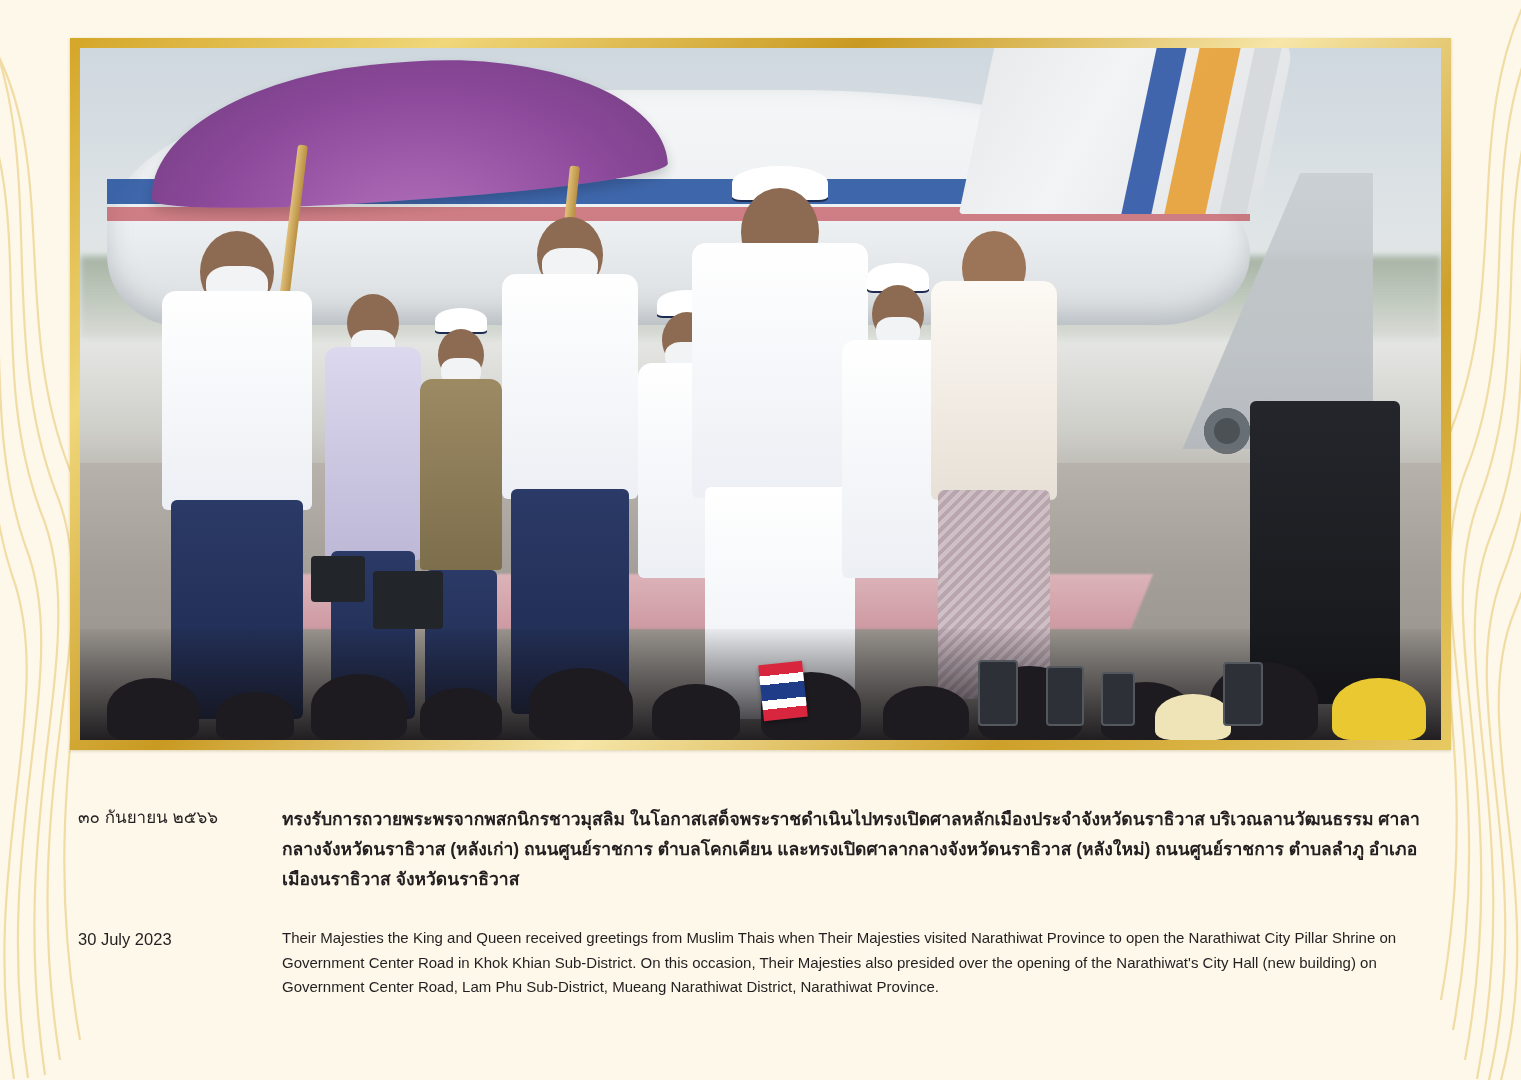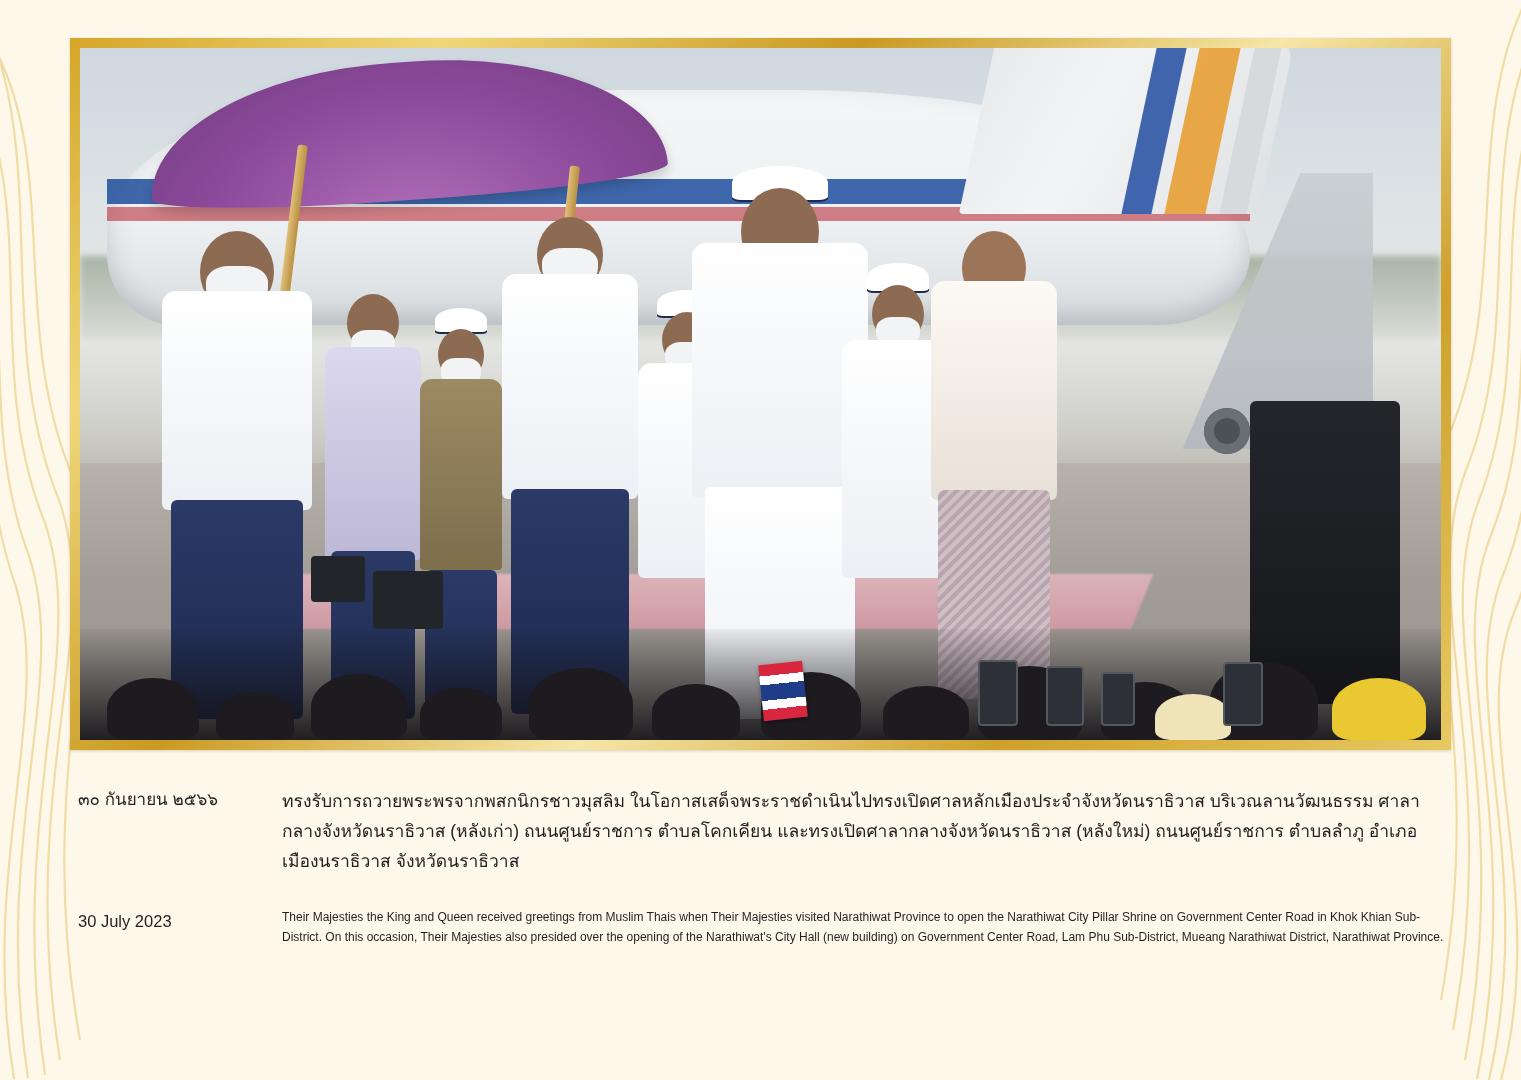--- a/index.html
+++ b/index.html
@@ -181,41 +181,41 @@
     position:absolute; bottom: 3%; left: 50%; width: 44px; height: 56px;
     background: linear-gradient(180deg,#d7263d 0 20%, #ffffff 20% 36%, #1f3c88 36% 64%, #ffffff 64% 80%, #d7263d 80% 100%);
     transform: rotate(-6deg);
     box-shadow: 0 2px 4px rgba(0,0,0,.3);
   }
   .bag {
     position:absolute; background:#22252a; border-radius:4px;
   }
 
   
-  .captions { margin-top: 36px; padding-left: 8px; }
+  .captions { margin-top: 54px; padding-left: 8px; }
   .cap-row { display: flex; align-items: flex-start; }
   .cap-row + .cap-row { margin-top: 32px; }
   .cap-date {
     width: 204px;
     flex: 0 0 204px;
     font-size: 16.5px;
     color: #231f20;
     line-height: 1.5;
     padding-top: 1px;
   }
   .cap-date.thai { font-size: 17px; }
   .cap-text {
     flex: 1 1 auto;
-    font-size: 12px;
+    font-size: 15px;
     line-height: 1.62;
     color: #231f20;
     text-align: left;
     max-width: 1170px;
   }
-  .cap-text.thai { font-size: 17.5px; line-height: 1.72; }
+  .cap-text.thai { font-size: 17.5px; line-height: 1.72; font-weight: bold; }
 </style>
 </head>
 <body>
 
 <div class="bg-swirl-left">
   <svg width="90" height="1080" viewBox="0 0 90 1080" preserveAspectRatio="none">
     <g fill="none" stroke="#f0dca4" stroke-width="2.2">
       <path d="M-10 40 C 60 160, 10 320, 70 470 C 120 600, 30 760, 80 1040"></path>
       <path d="M-20 10 C 50 150, -5 330, 55 490 C 110 620, 15 780, 60 1060"></path>
       <path d="M-30 80 C 40 200, -15 360, 40 510 C 95 640, 5 800, 45 1075"></path>

